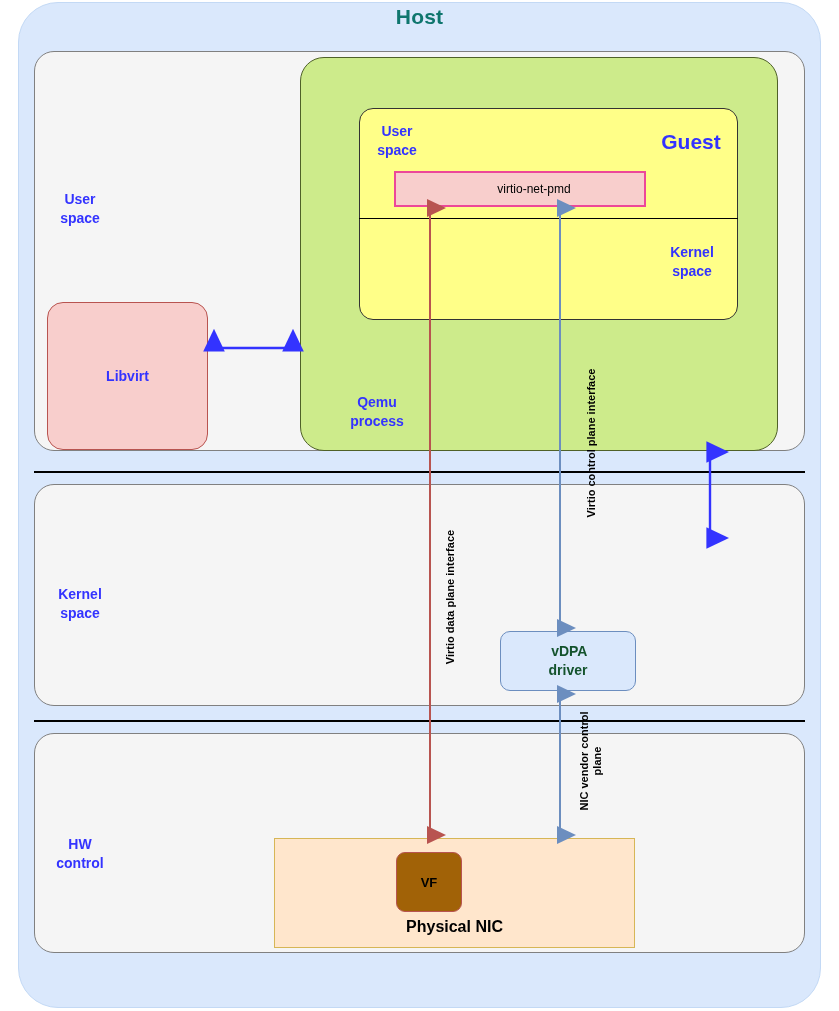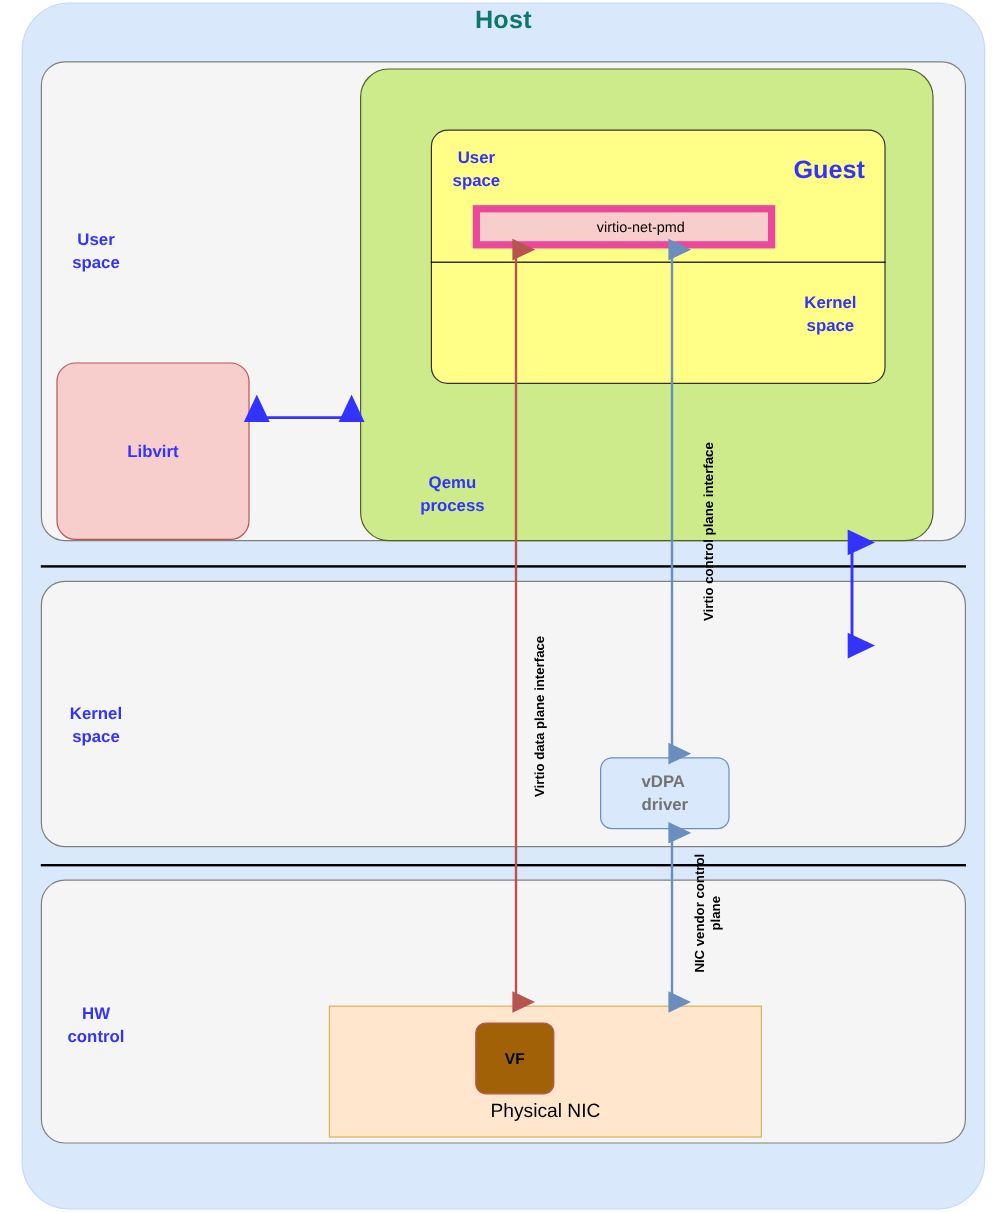--- a/index.html
+++ b/index.html
@@ -159,21 +159,21 @@
   }
 
   
   #virtio-pmd-box {
     position: absolute;
     left: 394px;
     top: 171px;
     width: 252px;
     height: 36px;
     background: #f8cecc;
-    border: 6px solid #ec4899;
+    border: 2px solid #ec4899;
     box-sizing: border-box;
     display: flex;
     align-items: center;
     justify-content: center;
     font-size: 12px;
     color: #000000;
     padding-left: 28px;
   }
 
   
@@ -194,33 +194,33 @@
     font-weight: bold;
     color: #3333ff;
     margin-top: 28px;
   }
 
   
   #vdpa-box {
     position: absolute;
     left: 500px;
     top: 631px;
-    width: 108px;
+    width: 136px;
     height: 60px;
     background: #dae8fc;
     border: 1px solid #6c8ebf;
     border-radius: 10px;
     box-sizing: border-box;
     display: flex;
     align-items: center;
     justify-content: center;
-    text-align: left;
-    font-size: 14px;
-    font-weight: bold;
-    color: #737373;
+    text-align: right;
+    font-size: 14px;
+    font-weight: bold;
+    color: #14532d;
     line-height: 19px;
     white-space: pre-line;
   }
 
   
   #kvm-box {
     position: absolute;
     left: 635px;
     top: 541px;
     width: 150px;
@@ -248,21 +248,21 @@
     border: 1px solid #d6b656;
     box-sizing: border-box;
   }
   #nic-label {
     position: absolute;
     left: 274px;
     top: 918px;
     width: 361px;
     text-align: center;
     font-size: 16px;
-    font-weight: normal;
+    font-weight: bold;
     color: #000000;
   }
   #vf-box {
     position: absolute;
     left: 396px;
     top: 852px;
     width: 66px;
     height: 60px;
     background: #a16207;
     border: 1px solid #b85450;

